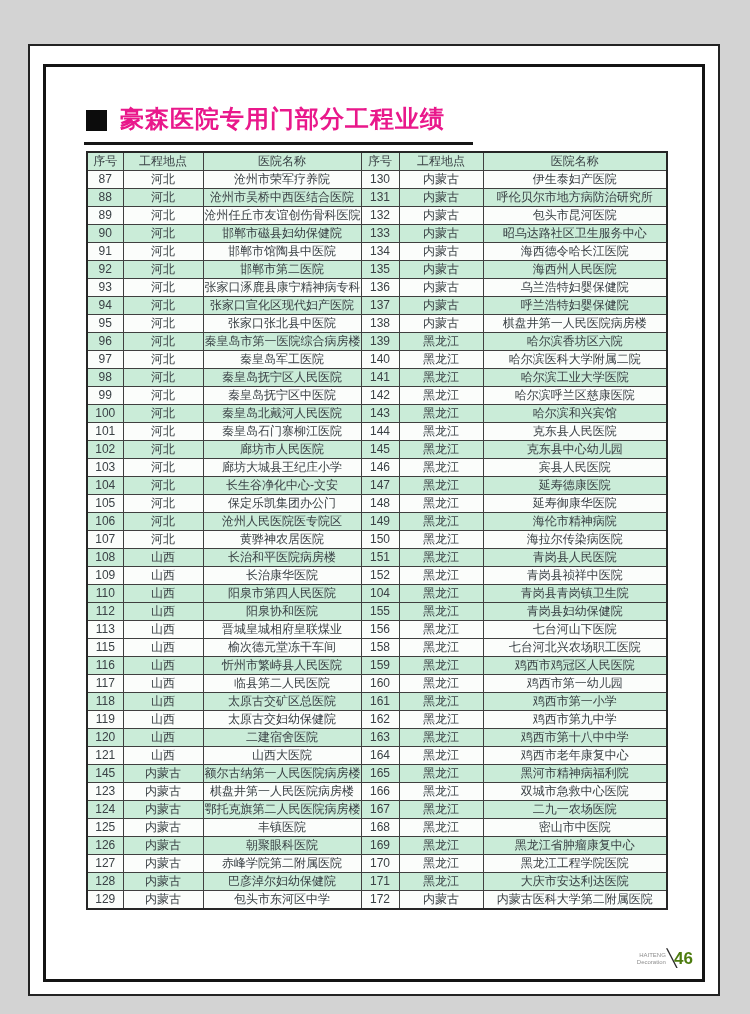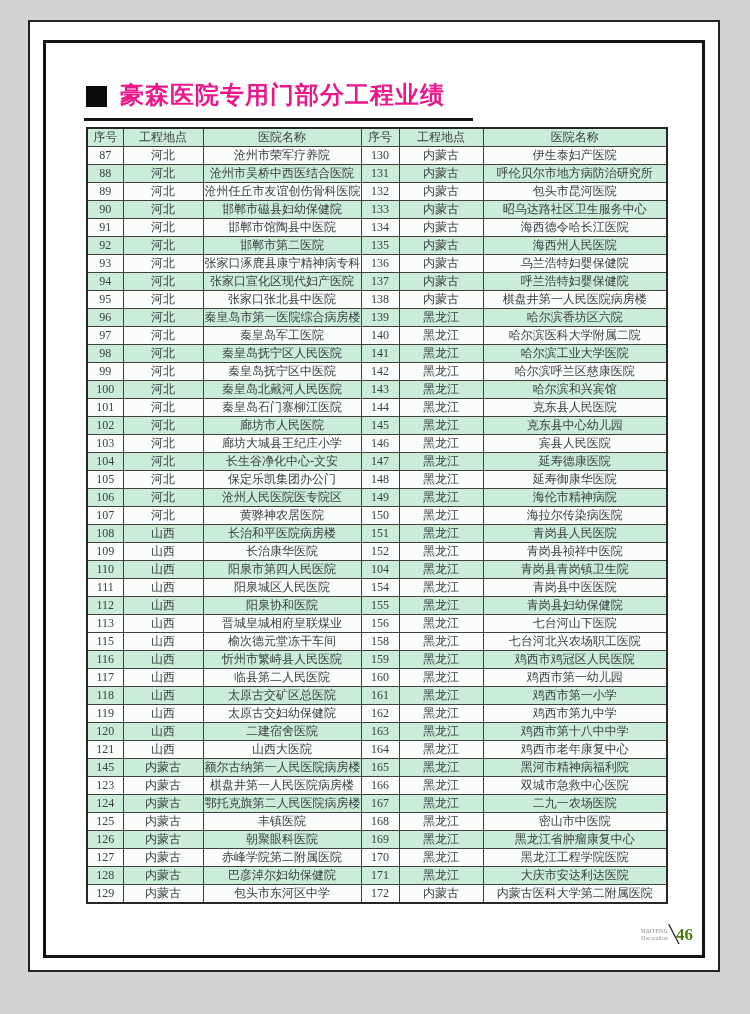--- a/index.html
+++ b/index.html
@@ -11,22 +11,22 @@
   }
   *{box-sizing:border-box;}
   html,body{margin:0;padding:0;}
   body{
     width:750px;height:1014px;position:relative;
     background:#d3d3d3;
     font-family:"Liberation Sans","DejaVu Sans",sans-serif;
     overflow:hidden;
   }
   .outer-frame{
-    position:absolute;left:28px;top:20px;width:692px;height:952px;
-    background:#ffffff;border:2px solid #232323;font-family:Liberation Serif, serif;
+    position:absolute;left:28px;top:44px;width:692px;height:952px;
+    background:#ffffff;border:2px solid #232323;
   }
   .inner-frame{
     position:absolute;left:13px;top:18px;right:13px;bottom:12px;
     border:3px solid #141414;background:#fff;
   }
   .title-row{
     position:absolute;left:38px;top:36px;
     display:inline-flex;align-items:center;gap:13px;
     border-bottom:3px solid #161616;padding:0 28px 7px 2px;
   }
@@ -280,28 +280,20 @@
               <td>青岗县祯祥中医院</td>
             </tr>
             <tr class="green">
               <td>110</td>
               <td>山西</td>
               <td>阳泉市第四人民医院</td>
               <td>104</td>
               <td>黑龙江</td>
               <td>青岗县青岗镇卫生院</td>
             </tr>
-            <tr class="plain">
-              <td>111</td>
-              <td>山西</td>
-              <td>阳泉城区人民医院</td>
-              <td>154</td>
-              <td>黑龙江</td>
-              <td>青岗县中医医院</td>
-            </tr>
             <tr class="green">
               <td>112</td>
               <td>山西</td>
               <td>阳泉协和医院</td>
               <td>155</td>
               <td>黑龙江</td>
               <td>青岗县妇幼保健院</td>
             </tr>
             <tr class="plain">
               <td>113</td>

